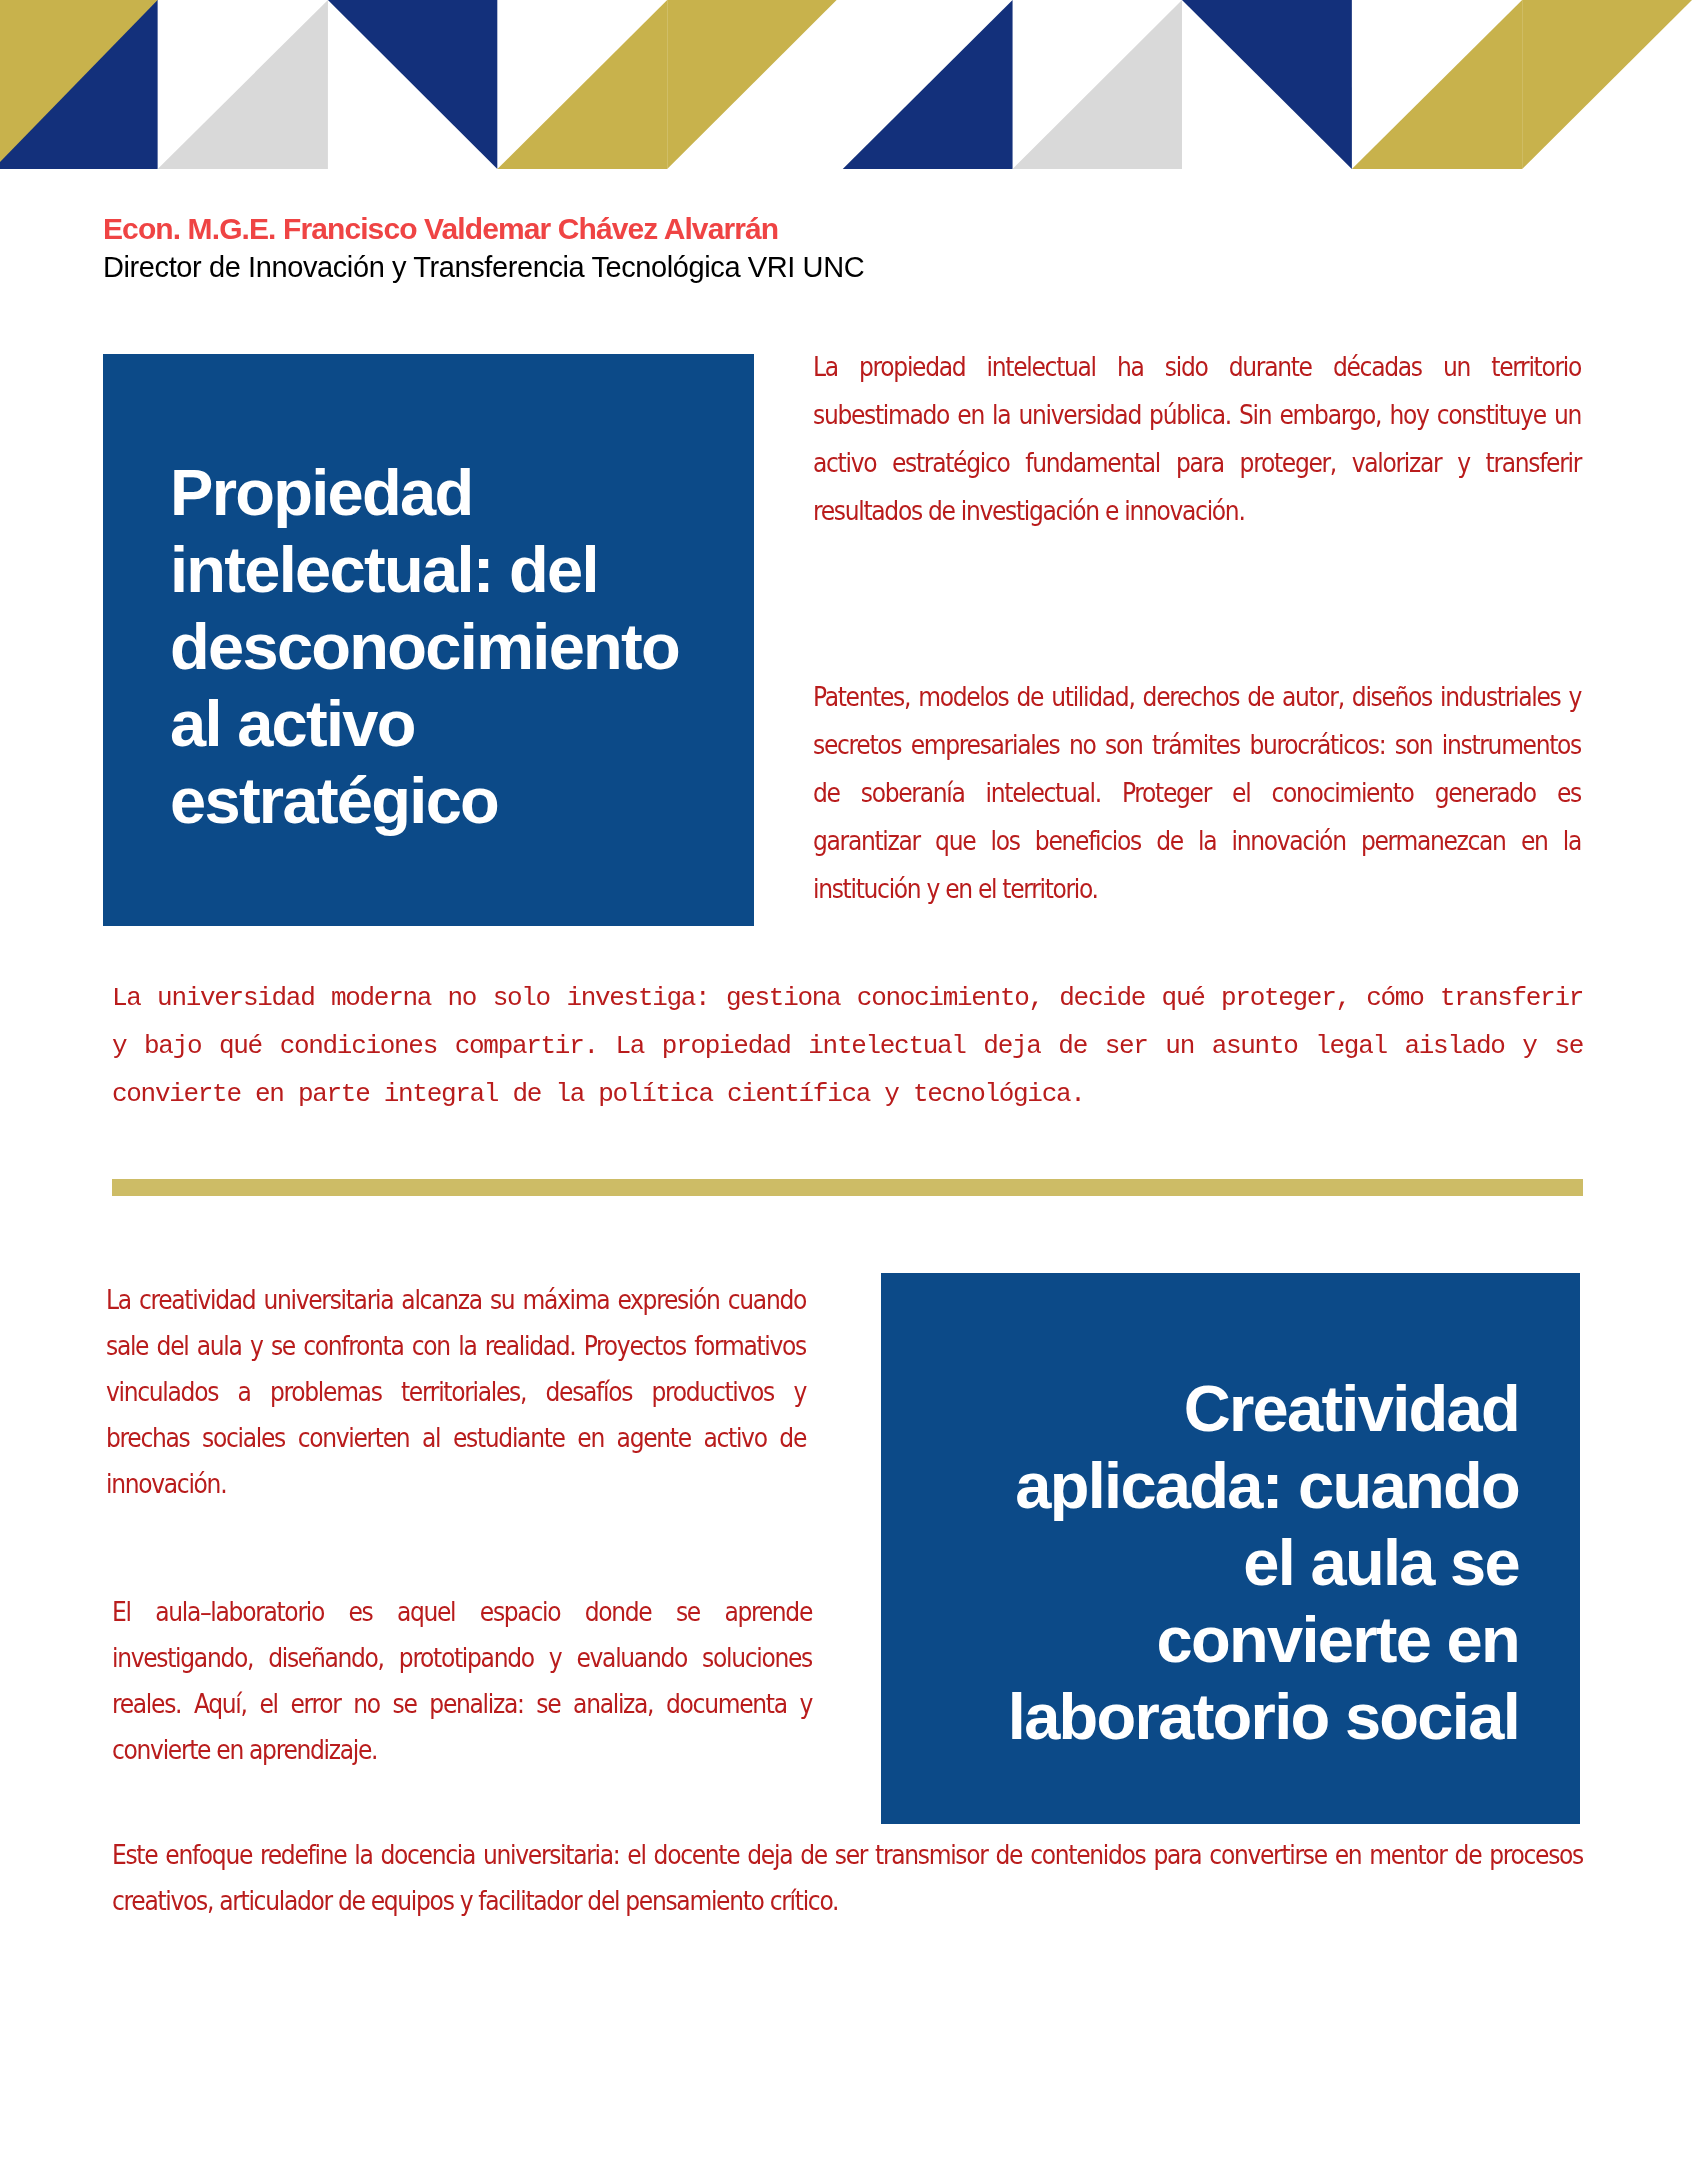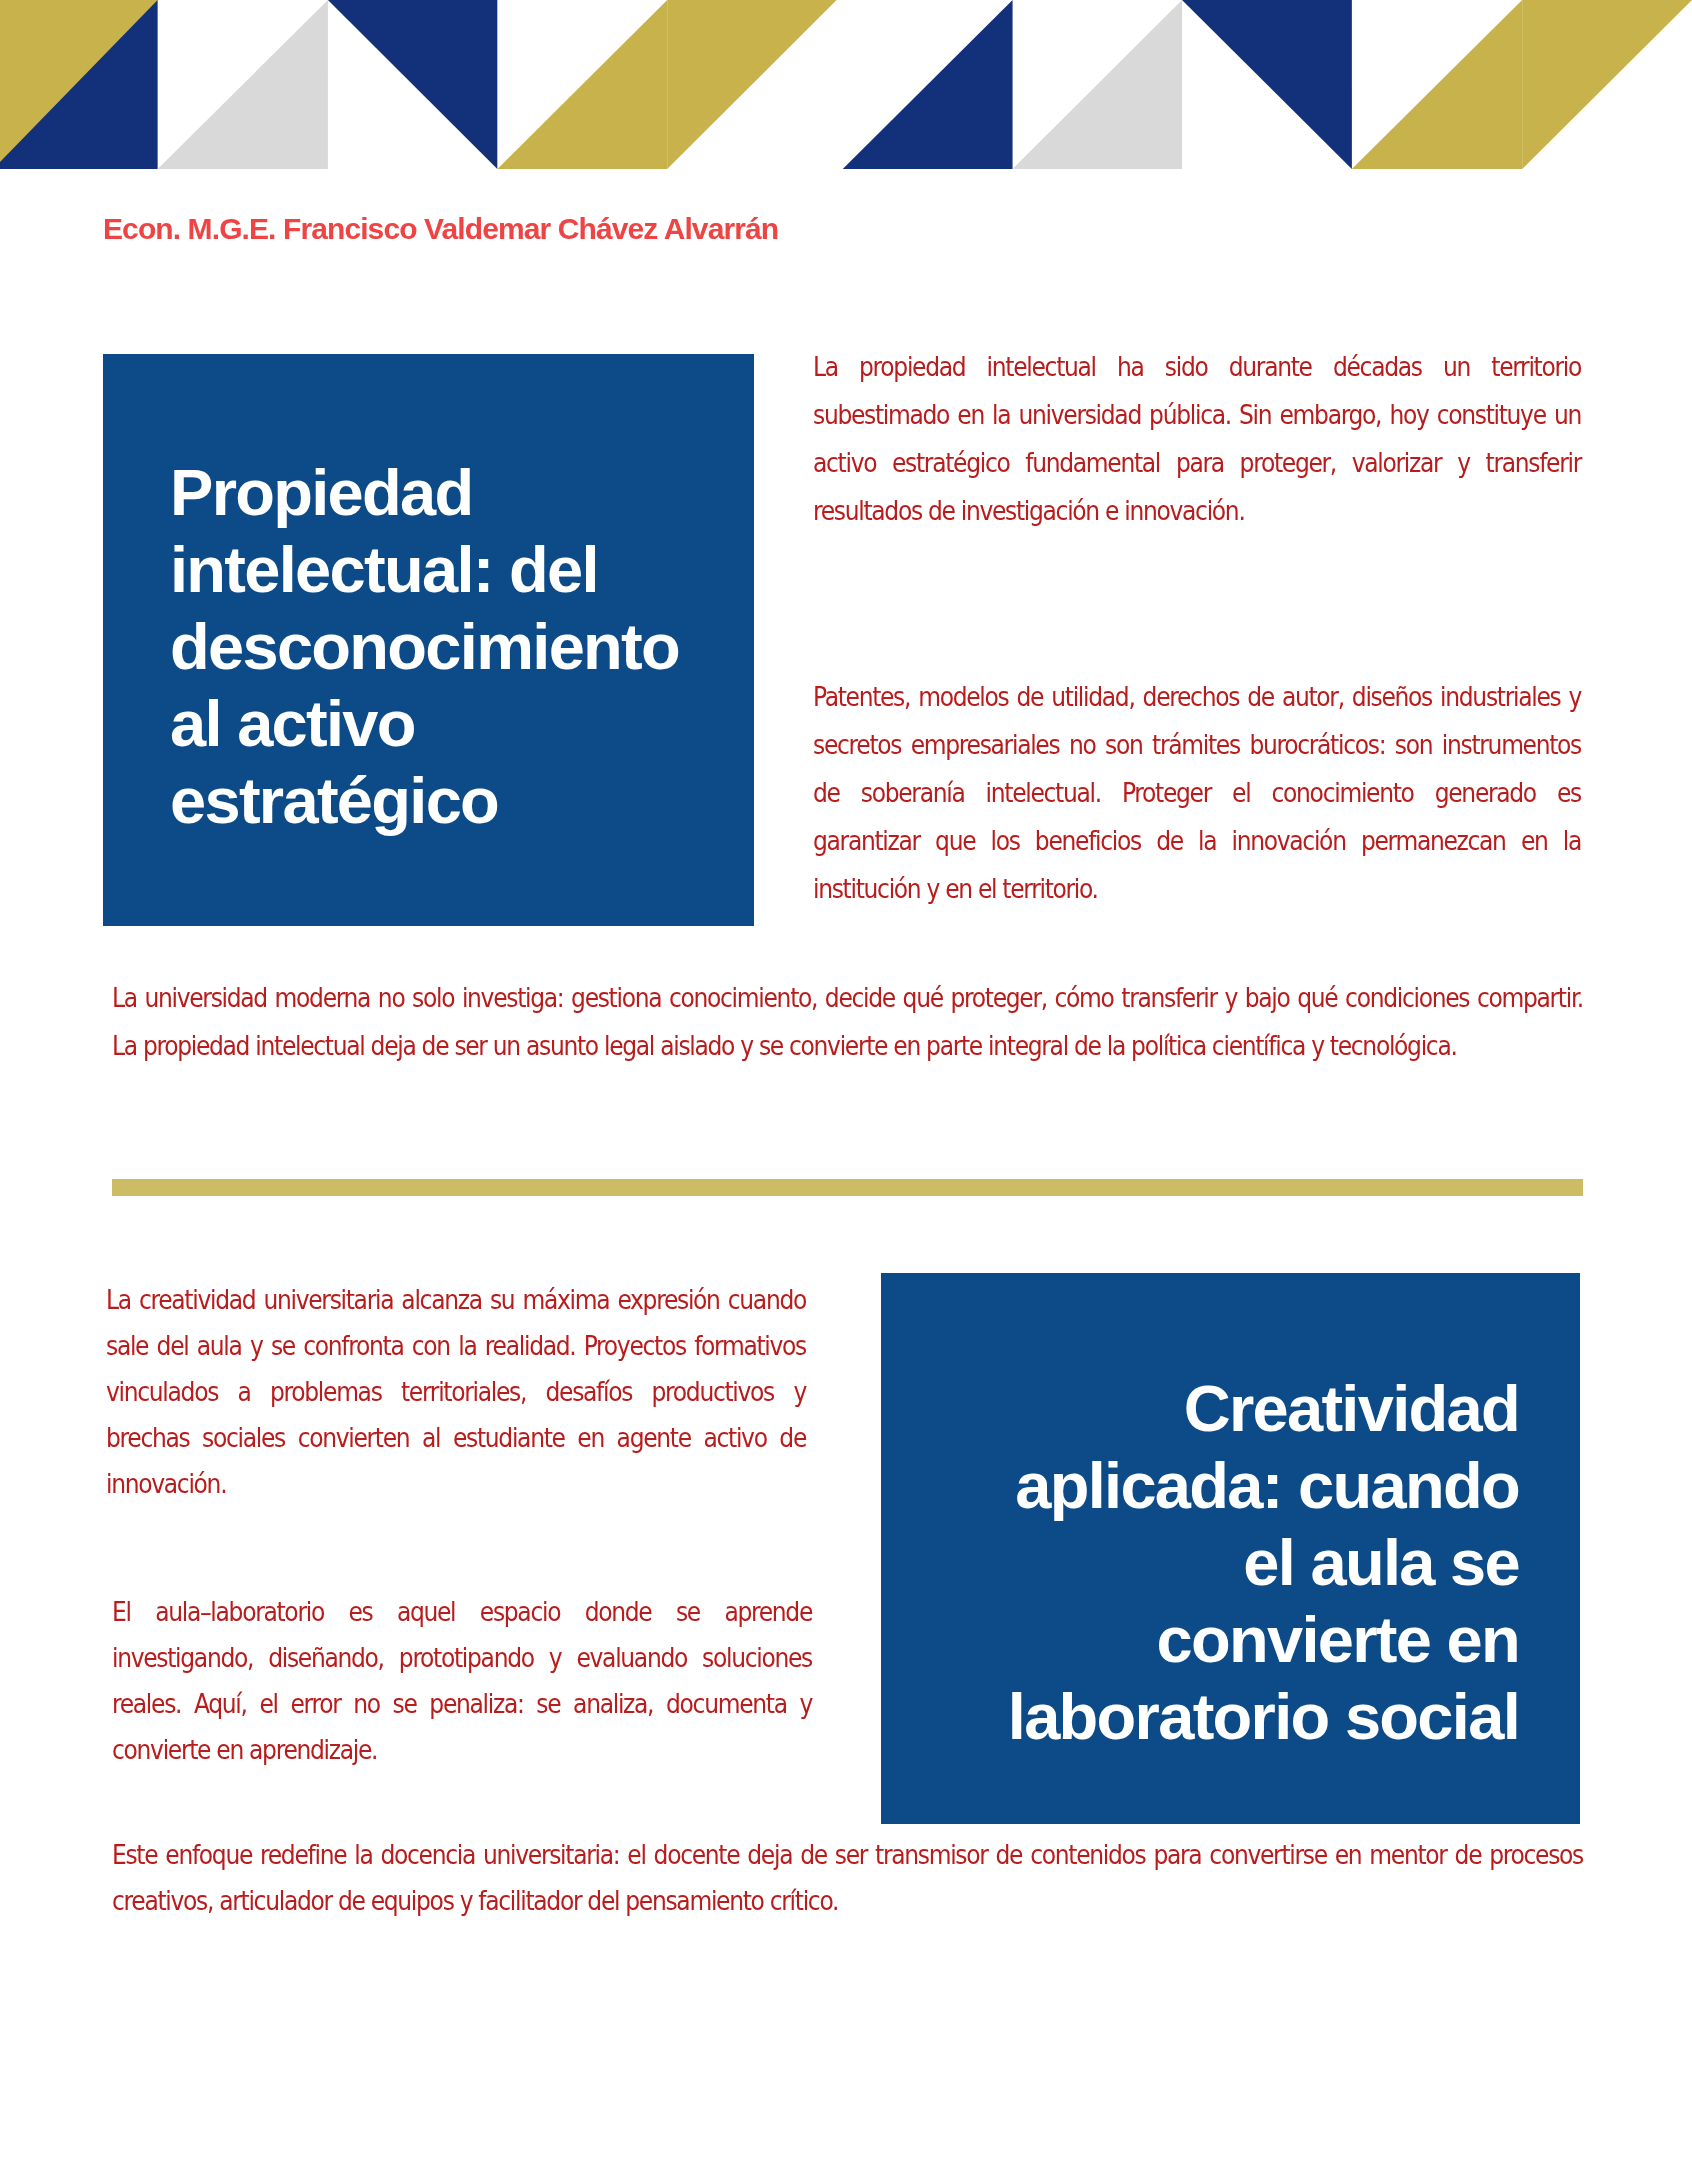--- a/index.html
+++ b/index.html
@@ -8,21 +8,21 @@
   .author { position: absolute; left: 103px; top: 209px; font-family: "Liberation Sans", sans-serif; }
   .author-name { font-size: 30px; font-weight: 700; color: #ef4444; letter-spacing: -0.9px; line-height: 39px; }
   .author-role { font-size: 29px; font-weight: 400; color: #000; letter-spacing: -0.4px; line-height: 39px; }
   .box { position: absolute; background: #0C4A88; color: #fff; box-sizing: border-box; }
   .box-title { font-family: "Liberation Sans", sans-serif; font-weight: 700; font-size: 65px; line-height: 77px; letter-spacing: -1.7px; margin: 14px; white-space: pre-line; }
   .box1 { left: 103px; top: 354px; width: 651px; height: 572px; padding: 86px 17.5px 0 53px; }
   .box2 { left: 881px; top: 1273px; width: 699px; height: 551px; padding: 83px 47px 0 17.5px; text-align: right; }
   .para { position: absolute; color: #b91c1c; font-family: "DejaVu Sans", sans-serif; font-size: 26px; line-height: 48px; text-align: justify; margin: 0; letter-spacing: -1.3px; font-stretch: condensed; }
   .p1 { left: 813px; top: 343px; width: 768px; }
   .p2 { left: 813px; top: 673px; width: 768px; }
-  .p3 { left: 112px; top: 974px; width: 1471px; }
+  .p3 { left: 112px; top: 974px; width: 1471px; font-family: Liberation Mono, monospace; }
   .p4 { left: 106px; top: 1277px; width: 700px; line-height: 46px; }
   .p5 { left: 112px; top: 1589px; width: 700px; line-height: 46px; }
   .p6 { left: 112px; top: 1832px; width: 1471px; line-height: 46px; }
   .divider { position: absolute; left: 112px; top: 1179px; width: 1471px; height: 17px; background: #CDBC66; }
 </style>
 </head>
 <body>
 
 <svg class="banner" viewBox="0 0 3875 388" preserveAspectRatio="none" xmlns="http://www.w3.org/2000/svg">
 
@@ -43,20 +43,21 @@
 
   <polygon points="2707,0 3096,0 3096,388" fill="#13307B"></polygon>
 
   <polygon points="3486,0 3486,388 3096,388" fill="#C8B24C"></polygon>
 
   <polygon points="3486,0 3875,0 3486,388" fill="#C8B24C"></polygon>
 </svg>
 
 <div class="author">
   <div class="author-name">Econ. M.G.E. Francisco Valdemar Chávez Alvarrán</div>
+  <div class="author-role">Director de Innovación y Transferencia Tecnológica  VRI UNC</div>
 </div>
 
 <div class="box box1">
   <h1 class="box-title">Propiedad
 intelectual: del
 desconocimiento
 al activo
 estratégico</h1>
 </div>
 

